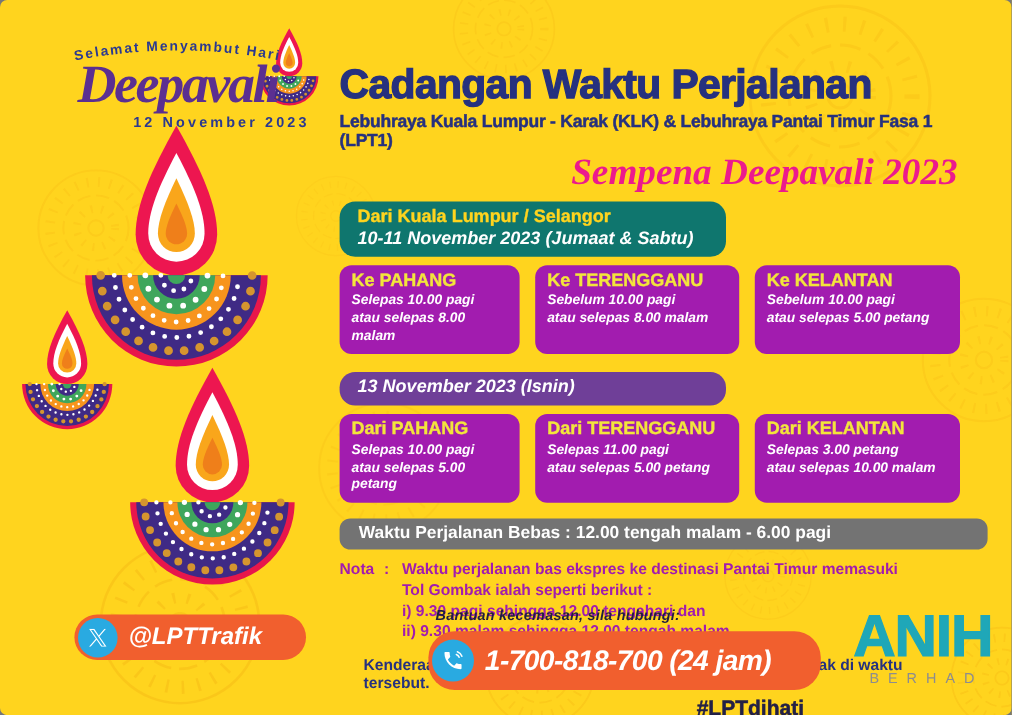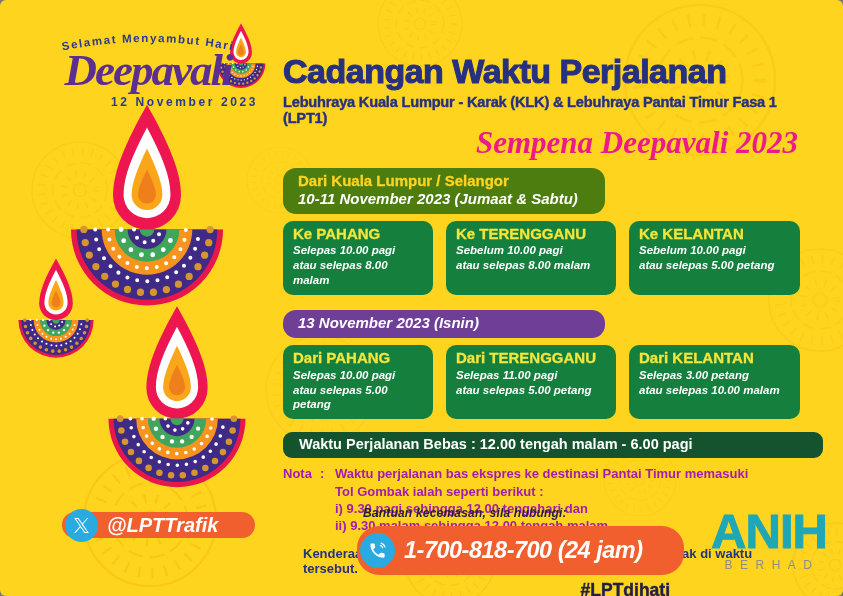--- a/index.html
+++ b/index.html
@@ -38,50 +38,50 @@
   }
   .occasion{
     margin-top:1px;text-align:right;font-family:"Liberation Serif",serif;
     font-style:italic;font-weight:bold;font-size:31px;line-height:1.05;
     color:#EC1A8D;padding-right:2px;letter-spacing:0;
   }
   .banner{
     margin-top:9px;width:322px;box-sizing:border-box;border-radius:13px;
     padding:4px 10px 6px 15px;line-height:1.18;
   }
-  .banner-blue{background:#4d7c0f;}
+  .banner-blue{background:#0f766e;}
   .banner-purple{background:#6F3F98;margin-top:15px;}
   .banner-title{color:#FFD41E;font-weight:bold;font-size:15px;-webkit-text-stroke:.3px #FFD41E;}
   .banner-date{color:#FFFFFF;font-weight:bold;font-style:italic;font-size:15px;}
   .cards{margin-top:7px;display:grid;grid-template-columns:150px 170px 171px;column-gap:13px;}
   .card{
-    background:#15803d;border-radius:10px;padding:4px 10px 7px;box-sizing:border-box;
+    background:#a21caf;border-radius:10px;padding:4px 10px 7px;box-sizing:border-box;
   }
   .card-title{color:#F3E53C;font-weight:bold;font-size:15px;line-height:1.25;-webkit-text-stroke:.3px #F3E53C;}
   .card-line{color:#fff;font-weight:bold;font-style:italic;font-size:11.5px;line-height:1.3;}
   .free-banner{
-    margin-top:13px;width:540px;box-sizing:border-box;background:#14532d;
+    margin-top:13px;width:540px;box-sizing:border-box;background:#737373;
     border-radius:9px;padding:4px 16px 6px;color:#fff;font-weight:bold;font-size:14.5px;
   }
   .note{margin-top:7px;display:flex;color:#a21caf;font-weight:bold;font-size:13px;line-height:1.32;}
   .note-label{width:37px;}
   .note-colon{width:15px;}
   .warning{margin-top:12px;color:#26317F;font-weight:bold;font-size:13px;padding-left:20px;}
   
   .f-label{font-size:12px;font-weight:bold;font-style:italic;color:#201D42;letter-spacing:.2px;}
   .pill{
     margin-top:6px;background:#F15F2E;border-radius:22px;display:flex;align-items:center;
     box-sizing:border-box;
   }
   .pill-circle{
     background:#29AAE1;border-radius:50%;display:flex;align-items:center;justify-content:center;
     flex:none;
   }
   .footer-social{position:absolute;left:62px;top:506px;width:193px;}
-  .footer-social .pill{height:26px;padding:0 10px 0 3px;gap:9px;}
+  .footer-social .pill{height:38px;padding:0 10px 0 3px;gap:9px;}
   .footer-social .pill-circle{width:33px;height:33px;}
   .handle{color:#fff;font-weight:bold;font-style:italic;font-size:20px;white-space:nowrap;}
   .footer-emergency{position:absolute;left:357px;top:506px;width:327px;}
   .footer-emergency .f-label{padding-left:6px;}
   .footer-emergency .pill{height:49px;padding:0 10px 0 3px;gap:9px;}
   .footer-emergency .pill-circle{width:35px;height:35px;}
   .phone-number{color:#fff;font-weight:bold;font-style:italic;font-size:23.5px;letter-spacing:-0.5px;white-space:nowrap;}
   .hashtag{margin-top:5px;text-align:right;font-size:17.5px;font-weight:bold;color:#232046;padding-right:14px;-webkit-text-stroke:.4px #232046;}
   .footer-company{position:absolute;right:6px;top:508px;width:136px;text-align:center;}
   .company-name{

